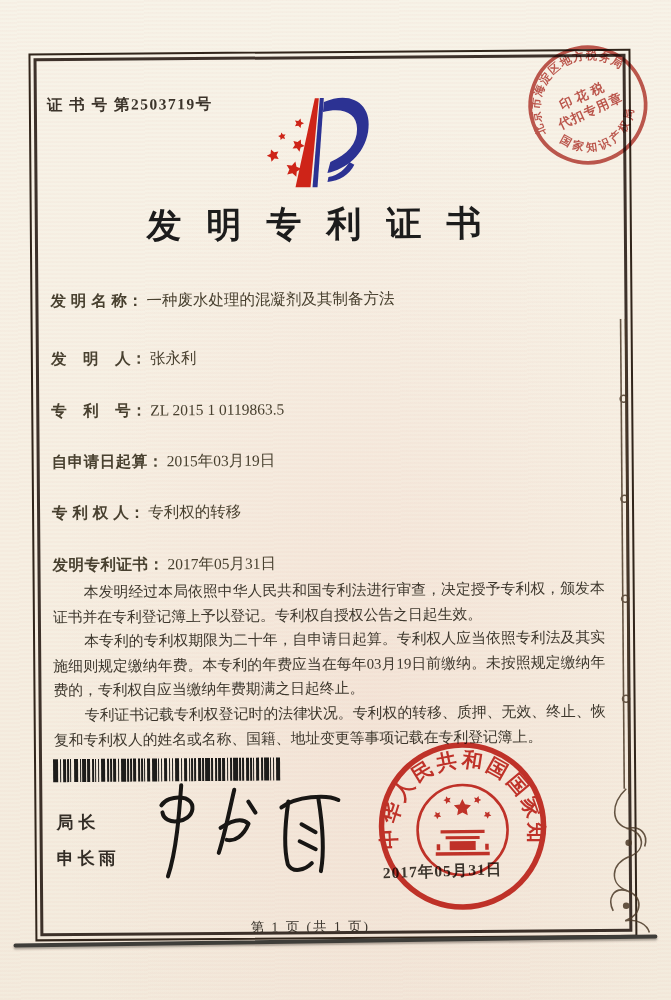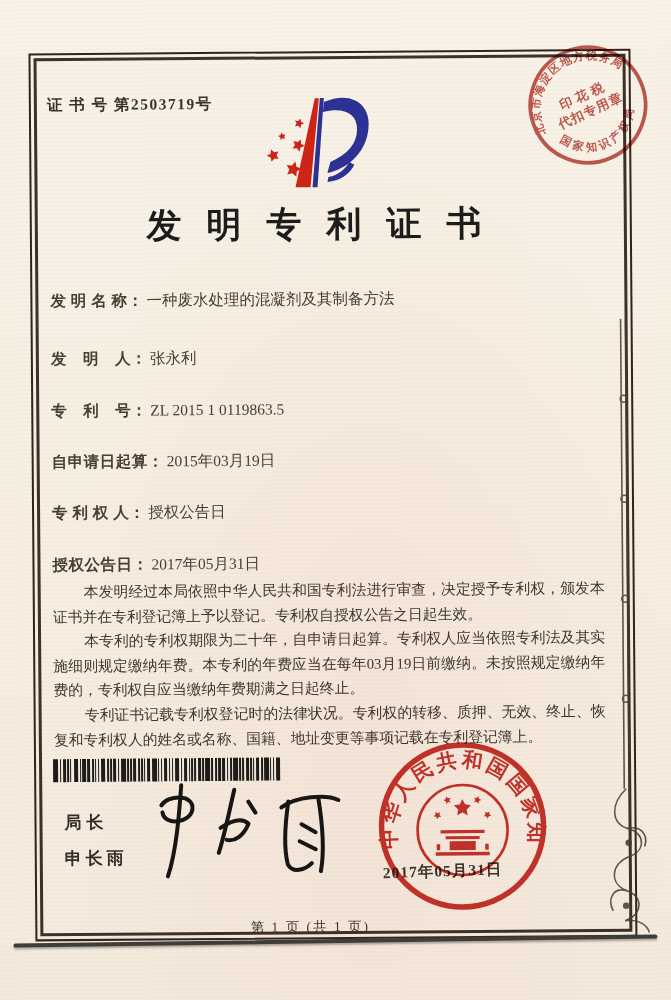--- a/index.html
+++ b/index.html
@@ -20,21 +20,21 @@
   .title{position:absolute;left:0;right:42px;top:210px;text-align:center;
          font-size:35px;font-weight:bold;letter-spacing:25px;text-indent:25px;color:#1c1c1c;}
   .field{position:absolute;left:58px;font-size:15.5px;color:#48402f;white-space:nowrap;}
   .field .lab{font-weight:bold;letter-spacing:.5px;}
   .field .val{margin-left:3px;}
   .paras{position:absolute;left:58px;top:587px;width:552px;}
   .paras p{margin:0;text-indent:2.1em;font-size:14.8px;line-height:24.6px;
            text-align:justify;color:#3d372d;}
   .barcode{position:absolute;left:57px;top:766px;height:23px;display:flex;align-items:stretch;}
   .barcode div{flex:none;}
-  .sig-block{position:absolute;left:68px;top:818px;font-size:17px;color:#332d26;font-weight:bold;}
+  .sig-block{position:absolute;left:60px;top:818px;font-size:17px;color:#332d26;font-weight:bold;}
   .sig-block .line1{letter-spacing:5px;}
   .sig-block .line2{margin-top:13px;letter-spacing:4px;}
   .signature{position:absolute;left:138px;top:786px;}
   .office-seal{position:absolute;left:378px;top:748px;mix-blend-mode:multiply;opacity:.93;}
   .seal-date{position:absolute;left:386px;top:871px;font-size:15.5px;font-weight:bold;
              color:#3e3a34;letter-spacing:1px;transform:rotate(-1.5deg);mix-blend-mode:multiply;}
   .tax-seal{position:absolute;left:533px;top:52px;transform:rotate(-24deg);
             mix-blend-mode:multiply;opacity:.8;}
   .footer{position:absolute;left:0;right:60px;top:927px;text-align:center;
           font-size:13.5px;color:#3a342c;letter-spacing:2px;}
@@ -78,24 +78,24 @@
     <div class="field" style="top:356px">
       <span class="lab">发　明　人：</span><span class="val">张永利</span>
     </div>
     <div class="field" style="top:408px">
       <span class="lab">专　利　号：</span><span class="val">ZL 2015 1 0119863.5</span>
     </div>
     <div class="field" style="top:459px">
       <span class="lab">自申请日起算：</span><span class="val">2015年03月19日</span>
     </div>
     <div class="field" style="top:510px">
-      <span class="lab">专 利 权 人：</span><span class="val">授权公告日</span>
+      <span class="lab">专 利 权 人：</span><span class="val">专利权的转移</span>
     </div>
     <div class="field" style="top:562px">
-      <span class="lab">授权公告日：</span><span class="val">2017年05月31日</span>
+      <span class="lab">发明专利证书：</span><span class="val">2017年05月31日</span>
     </div>
 
     <div class="paras">
       <p>本发明经过本局依照中华人民共和国专利法进行审查，决定授予专利权，颁发本证书并在专利登记簿上予以登记。专利权自授权公告之日起生效。</p>
       <p>本专利的专利权期限为二十年，自申请日起算。专利权人应当依照专利法及其实施细则规定缴纳年费。本专利的年费应当在每年03月19日前缴纳。未按照规定缴纳年费的，专利权自应当缴纳年费期满之日起终止。</p>
       <p>专利证书记载专利权登记时的法律状况。专利权的转移、质押、无效、终止、恢复和专利权人的姓名或名称、国籍、地址变更等事项记载在专利登记簿上。</p>
     </div>
 
     <div class="barcode">
         <div style="width: 4.65px; background: rgb(29, 28, 26); margin-right: 2.2px;"></div>

